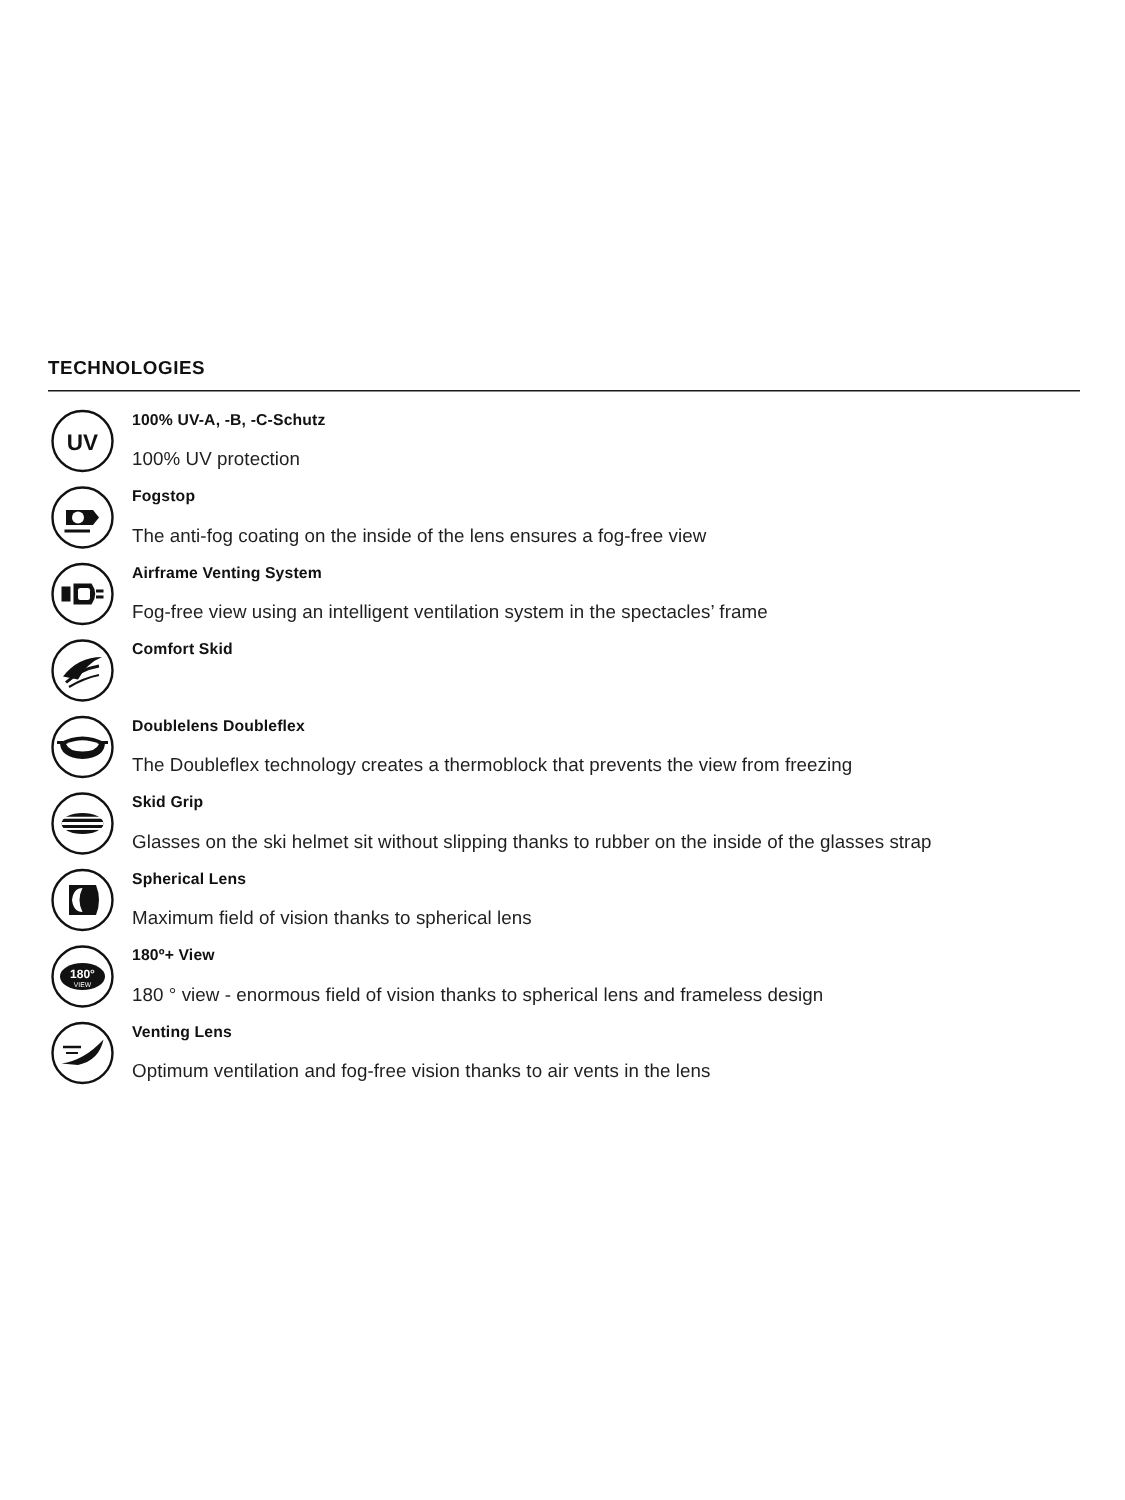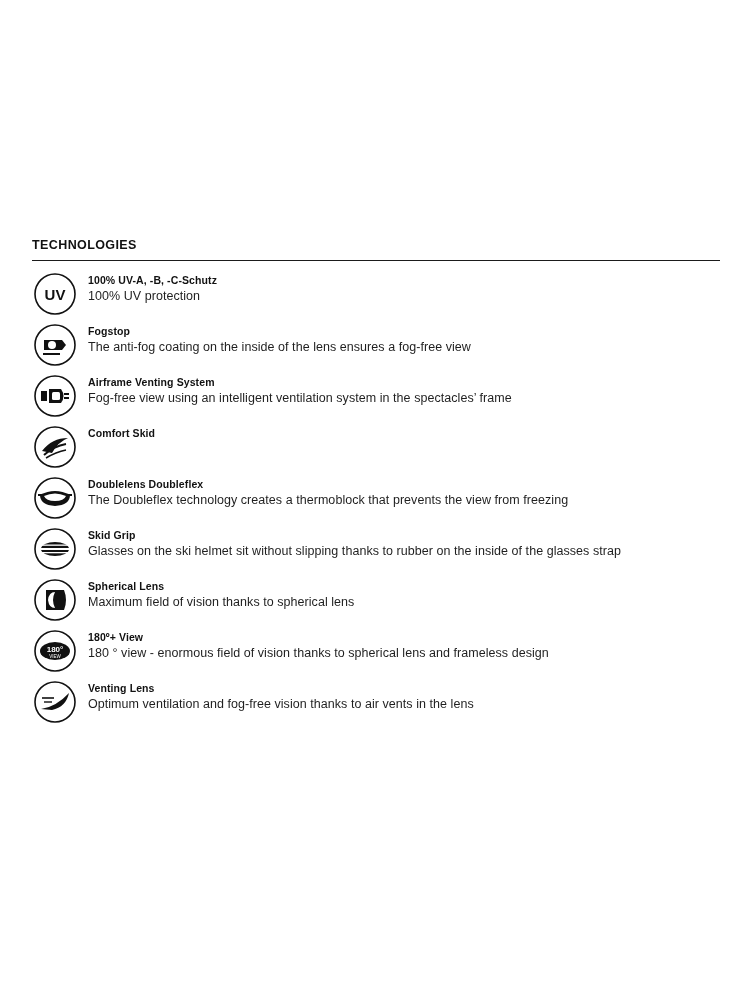--- a/index.html
+++ b/index.html
@@ -69,21 +69,21 @@
     font-weight: bold;
     color: #111111;
     line-height: 14px;
     letter-spacing: 0.1px;
   }
   .tech-desc {
     font-size: 12.5px;
     font-weight: normal;
     color: #1f1f1f;
     line-height: 19px;
-    margin-top: 0;
+    margin-top: 10px;
     letter-spacing: 0.05px;
   }
 </style>
 </head>
 <body>
 
 <div class="page">
 
   <div class="section">
     <div class="section-title">TECHNOLOGIES</div>

